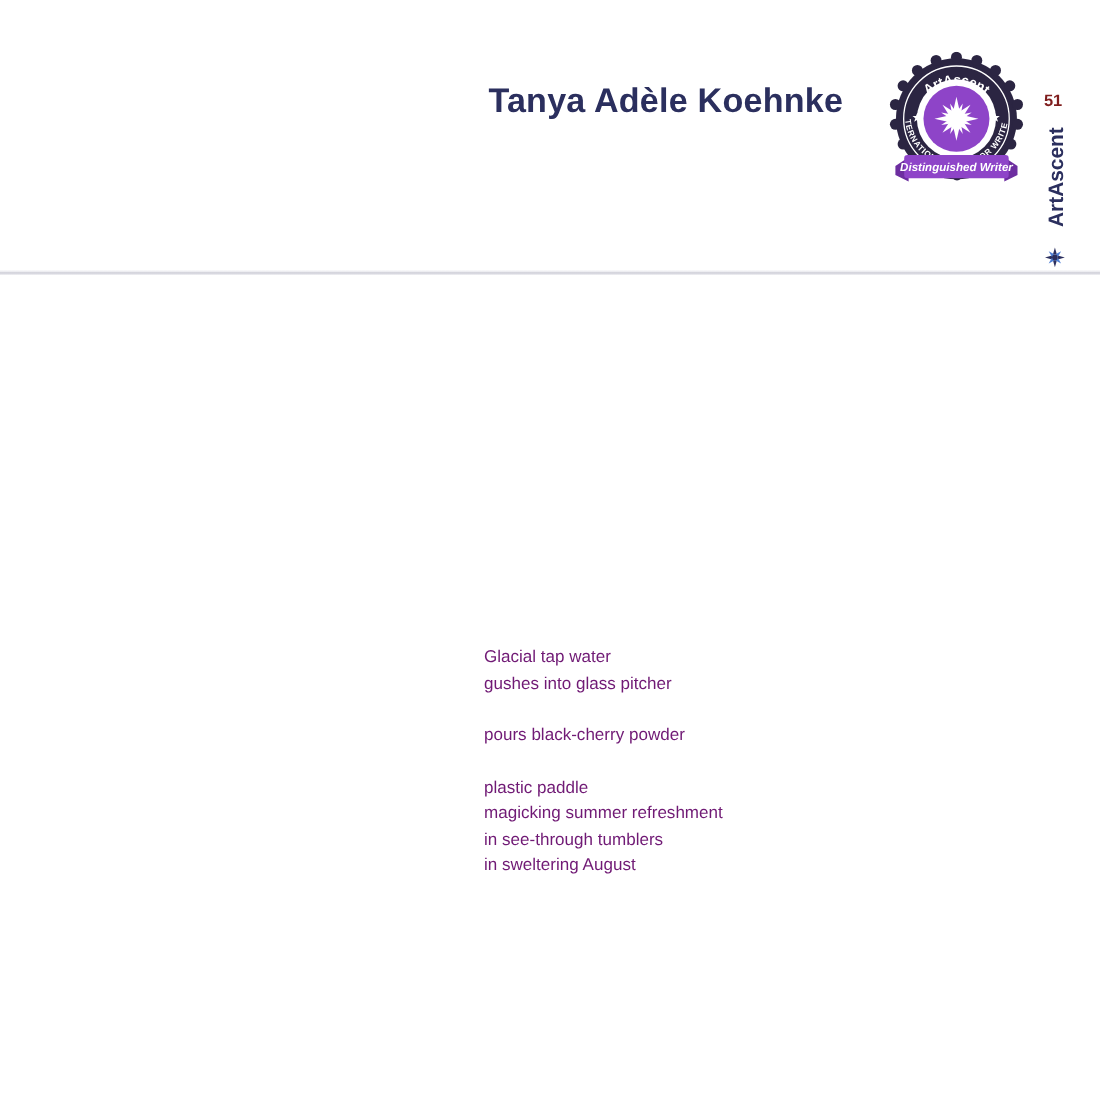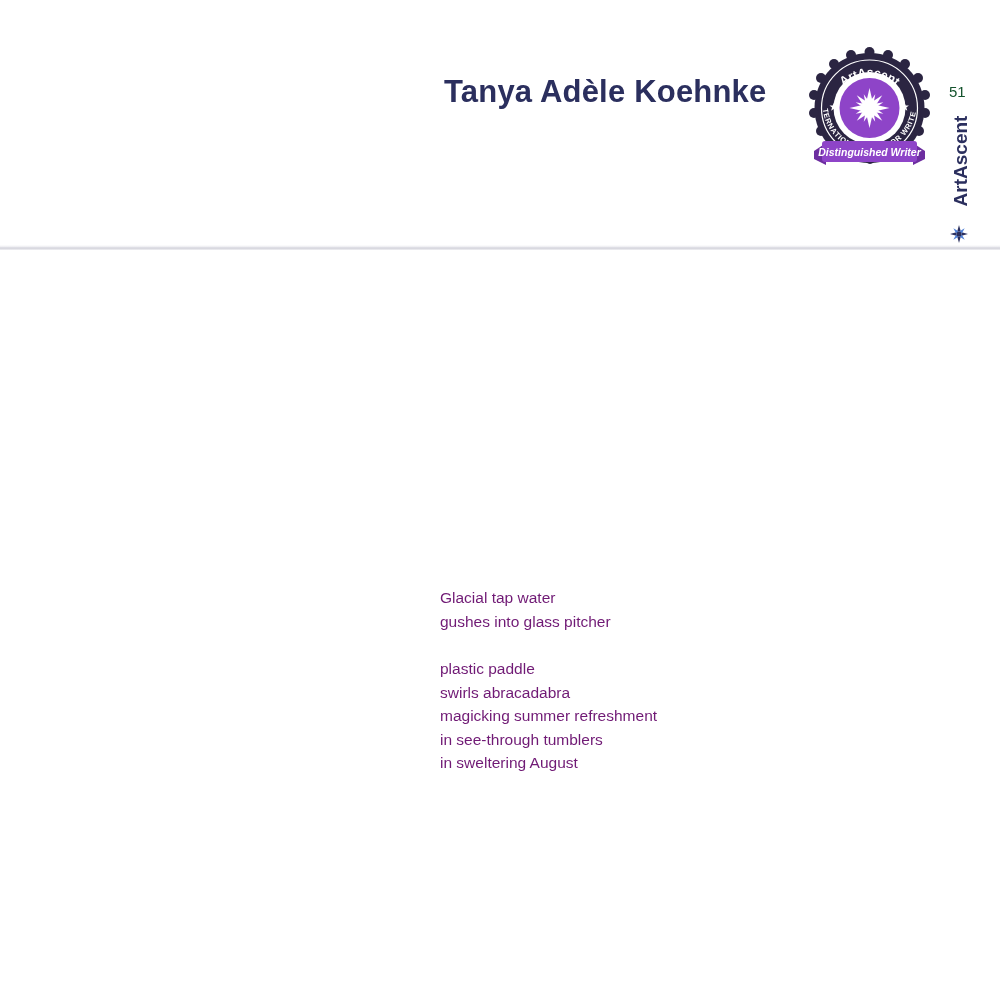--- a/index.html
+++ b/index.html
@@ -45,22 +45,22 @@
     height: 127px;
   }
   .seal svg { display: block; }
 
   
   .page-number {
     position: absolute;
     left: 949px;
     top: 83px;
     font-size: 15px;
-    color: #14532d;
-    font-weight: 400;
+    color: #7f1d1d;
+    font-weight: 700;
   }
   .side-brand {
     position: absolute;
     left: 939px;
     top: 110px;
     width: 40px;
     height: 110px;
   }
   .side-brand-text {
     position: absolute;
@@ -250,23 +250,23 @@
 </div>
 
 <div class="poem">
 
   <div class="stanza">
     <div class="poem-line">Glacial tap water</div>
     <div class="poem-line">gushes into glass pitcher</div>
   </div>
 
   <div class="stanza">
+    <div class="poem-line">pours black-cherry powder</div>
   </div>
 
   <div class="stanza">
     <div class="poem-line">plastic paddle</div>
-    <div class="poem-line">swirls abracadabra</div>
     <div class="poem-line">magicking summer refreshment</div>
     <div class="poem-line">in see-through tumblers</div>
     <div class="poem-line">in sweltering August</div>
   </div>
 
 </div>
 
 </body></html>

